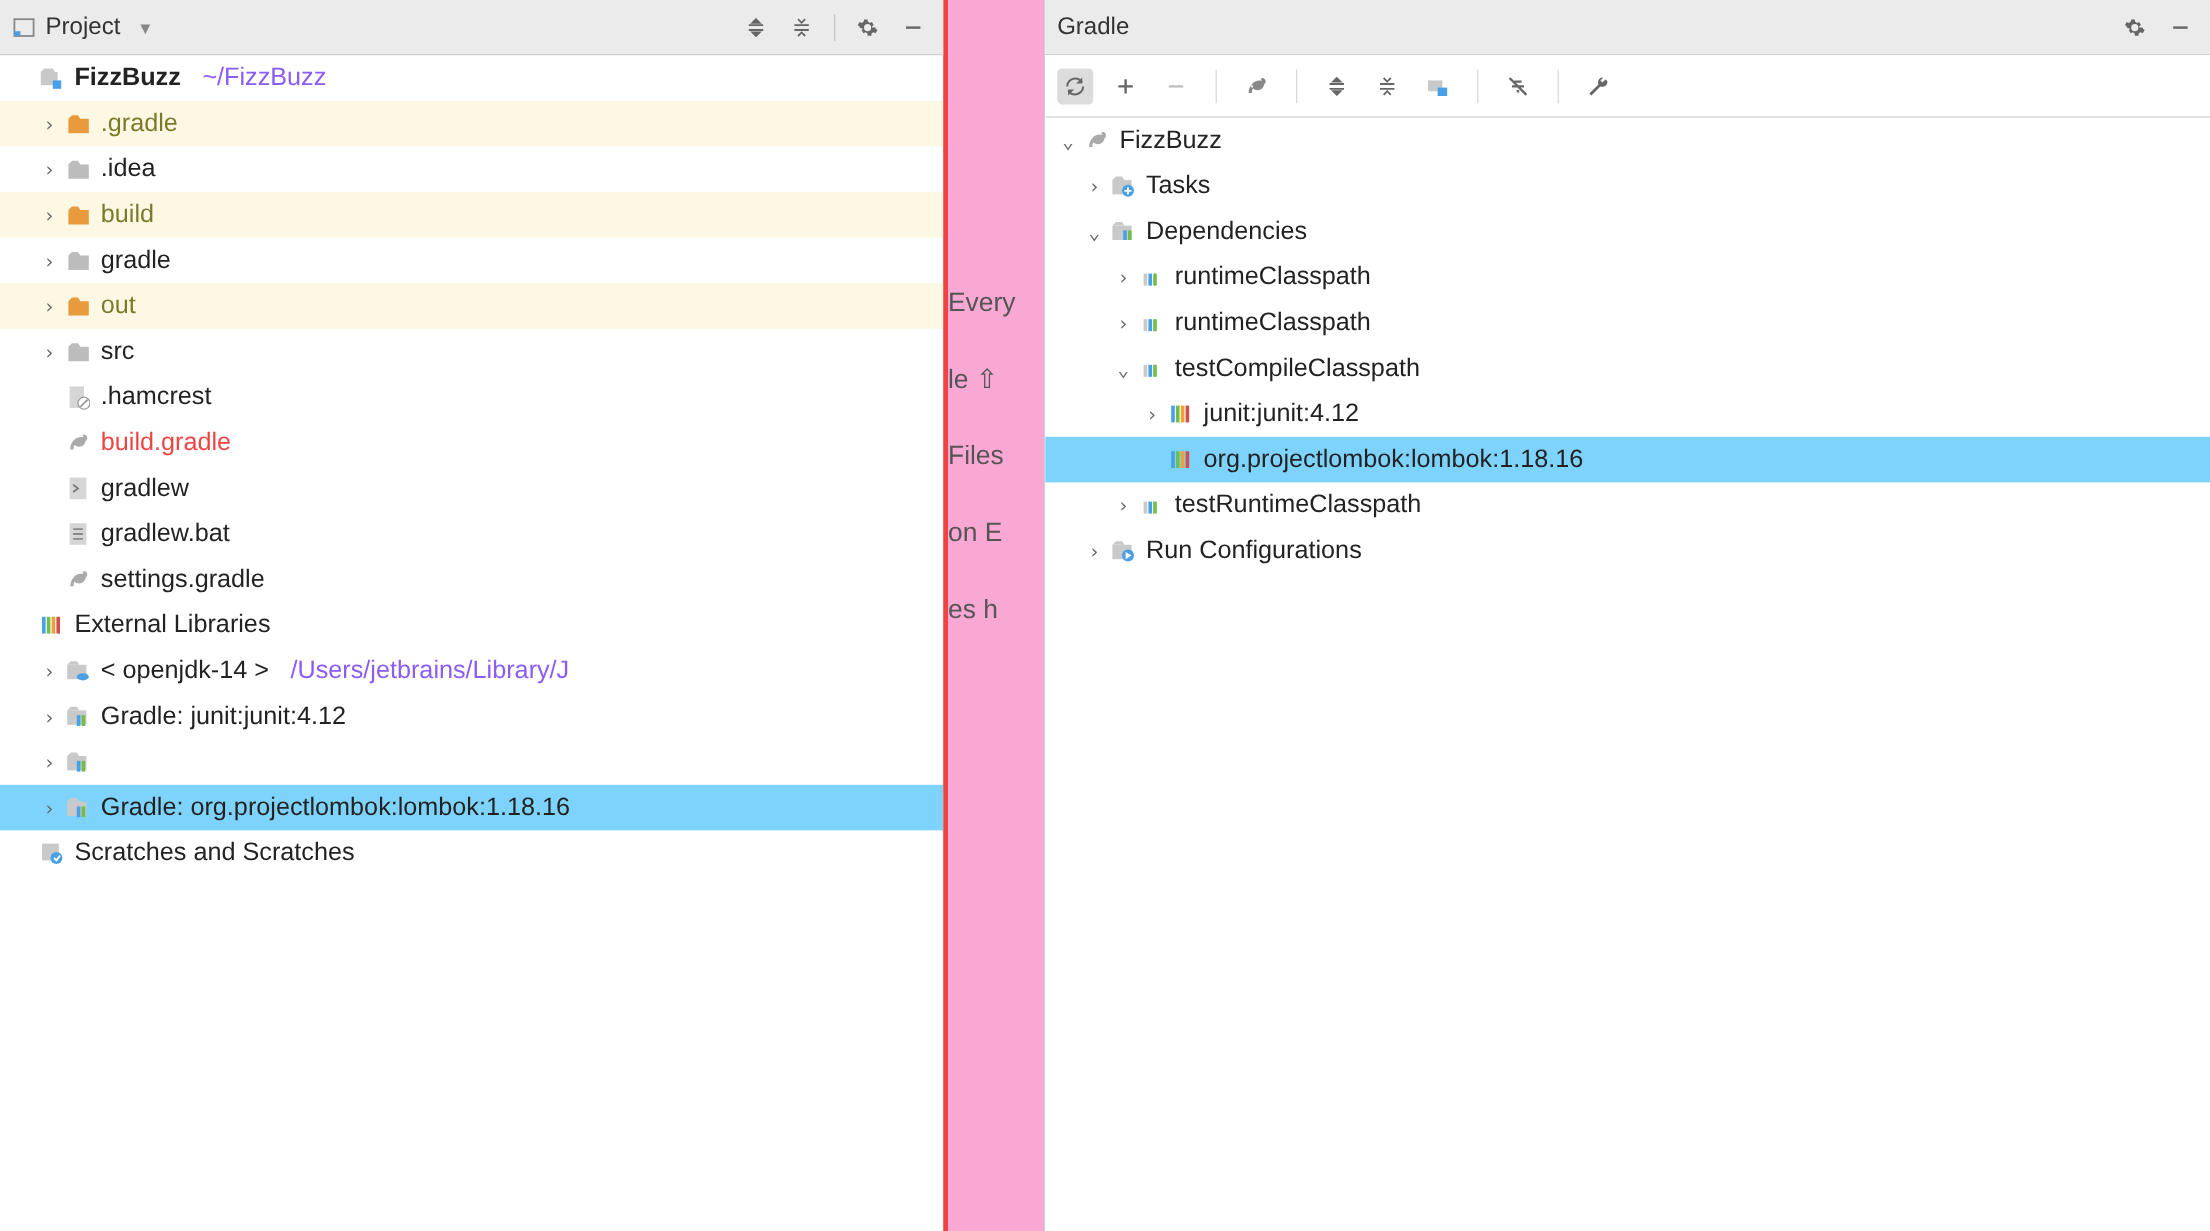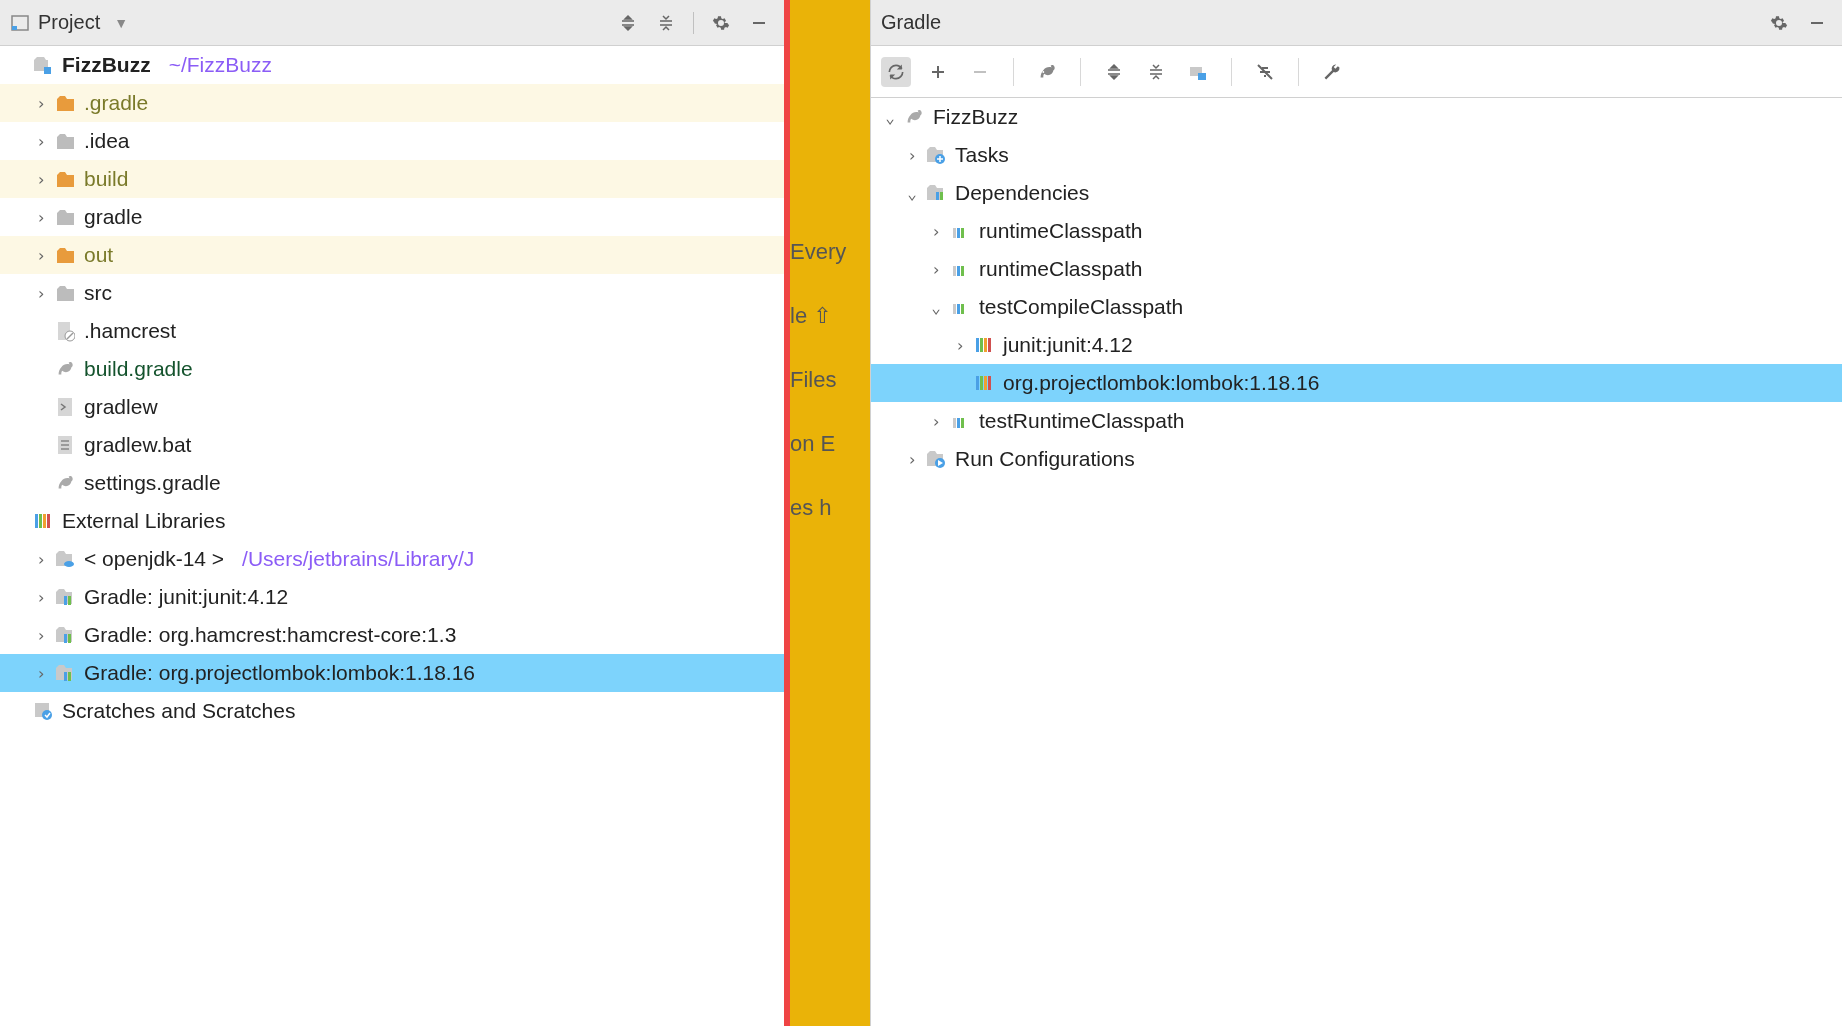--- a/index.html
+++ b/index.html
@@ -13,25 +13,25 @@
     overflow: hidden;
   }
   .app {
     display: flex;
     height: 100%;
   }
   .panel-left {
     width: 790px;
     display: flex;
     flex-direction: column;
-    border-right: 6px solid #ef4444;
+    border-right: 4px solid #ef4444;
   }
   .panel-mid {
     width: 80px;
-    background: #eab308;
+    background: #f9a8d4;
     color: #555;
     padding-top: 220px;
     font-size: 22px;
     overflow: hidden;
     line-height: 64px;
     white-space: pre;
   }
   .panel-right {
     flex: 1;
     display: flex;
@@ -85,21 +85,21 @@
   .row .arrow.empty { color: transparent; }
   .row .icon {
     width: 26px; height: 26px; display: inline-flex; align-items: center; justify-content: center;
     margin-right: 6px; flex-shrink: 0;
   }
   .row .label { }
   .row .hint { color: #8b5cf6; margin-left: 18px; }
   .row.bold .label { font-weight: 600; }
   .row.highlight { background: #fdf8e4; }
   .row.highlight .label { color: #7a7a2a; }
-  .row.blue .label { color: #14532d; text-align: right; }
+  .row.blue .label { color: #ef4444; text-align: right; }
   .row.selected { background: #7dd3fc; }
 
   .indent-0 { padding-left: 8px; }
   .indent-1 { padding-left: 30px; }
   .indent-2 { padding-left: 54px; }
   .indent-3 { padding-left: 78px; }
 
   
   svg { display: block; }
 
@@ -311,21 +311,20 @@
           <div class="row indent-1">
             <span class="arrow">›</span>
             <span class="icon">
               <svg width="22" height="22">
                 <rect x="2" y="6" width="16" height="12" fill="#c9c9c9"></rect>
                 <path d="M2 6l3-3h5l2 3" fill="#c9c9c9"></path>
                 <rect x="10" y="10" width="3" height="9" fill="#4aa0e6"></rect>
                 <rect x="14" y="10" width="3" height="9" fill="#6fbf4d"></rect>
               </svg>
             </span>
-            <span class="label">Gradle: org.hamcrest:hamcrest-core:1.3</span>
           </div>
           <div class="row indent-1 selected">
             <span class="arrow">›</span>
             <span class="icon">
               <svg width="22" height="22">
                 <rect x="2" y="6" width="16" height="12" fill="#c9c9c9"></rect>
                 <path d="M2 6l3-3h5l2 3" fill="#c9c9c9"></path>
                 <rect x="10" y="10" width="3" height="9" fill="#4aa0e6"></rect>
                 <rect x="14" y="10" width="3" height="9" fill="#6fbf4d"></rect>
               </svg>

